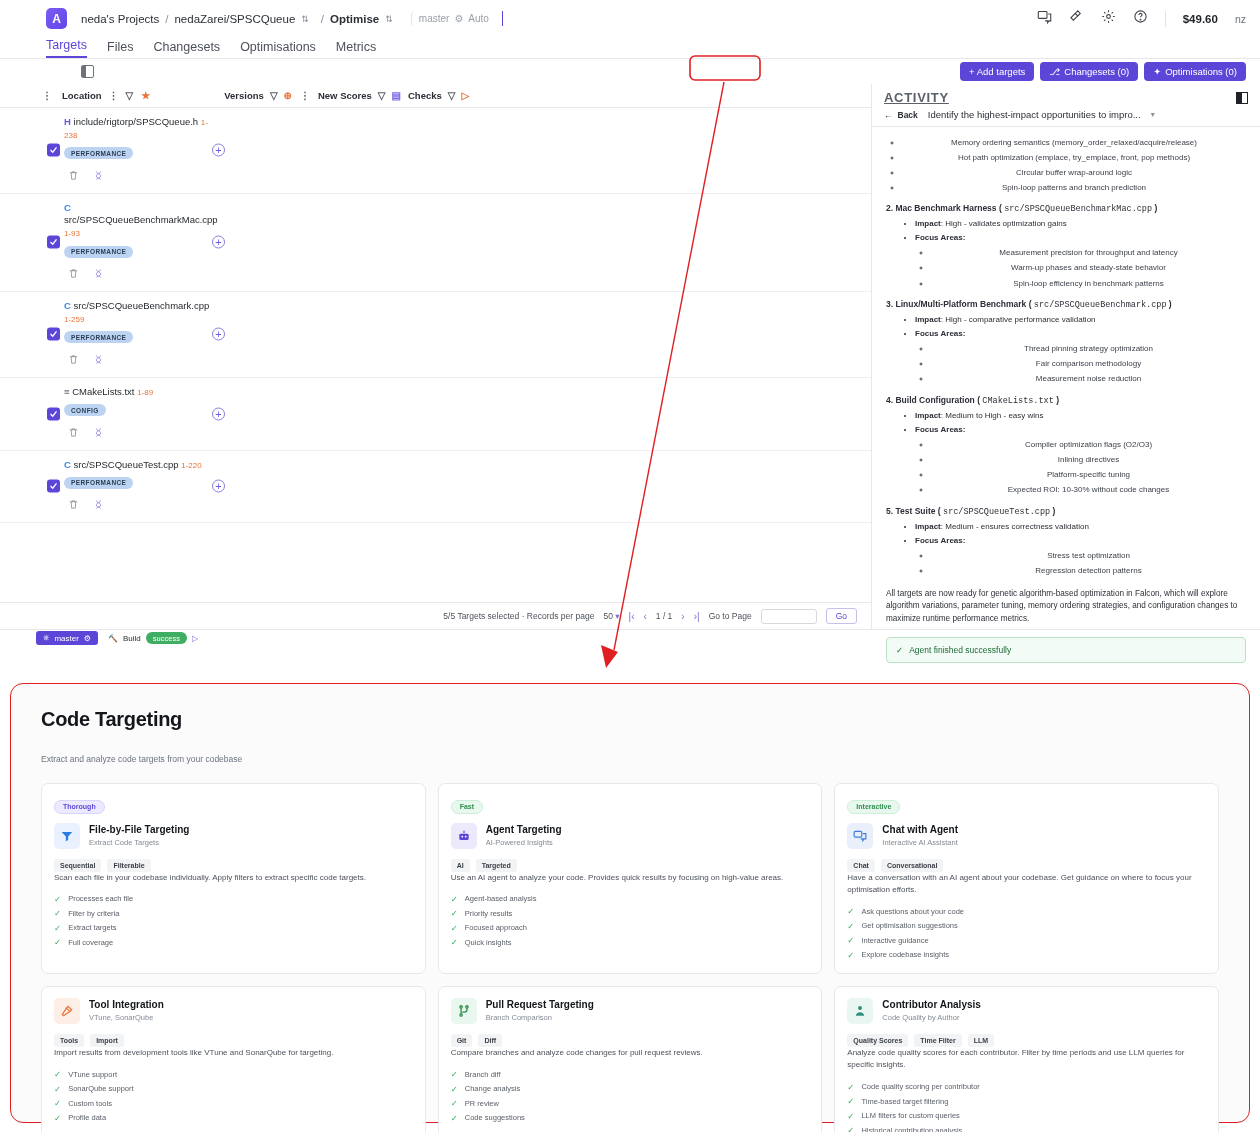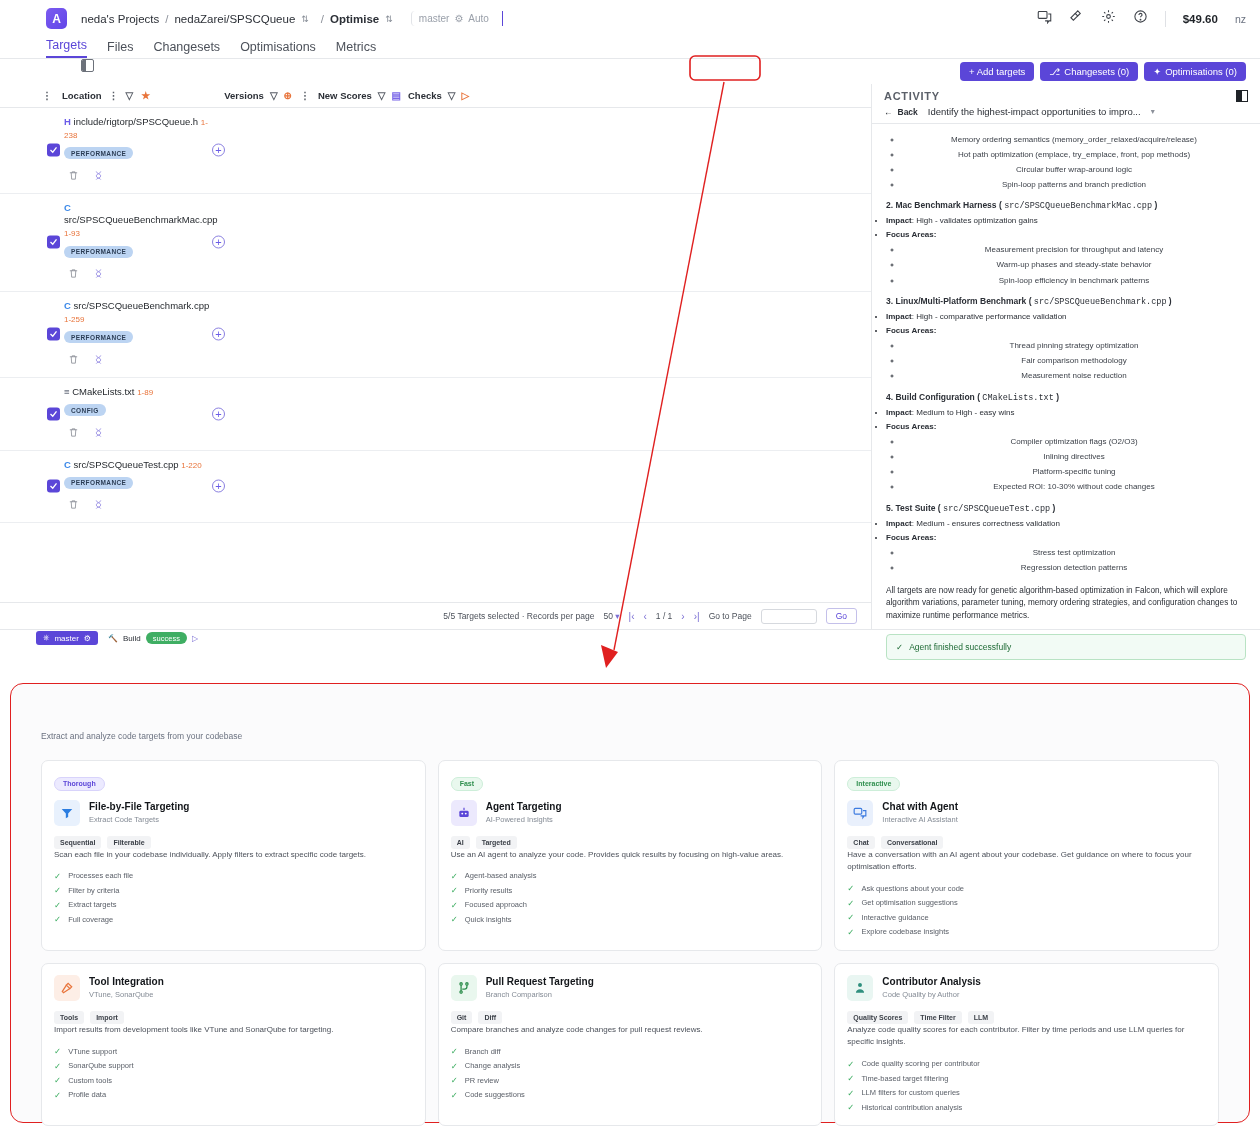--- a/index.html
+++ b/index.html
@@ -45,21 +45,21 @@
   
   .tabs {
     display: flex; gap: 20px; padding: 0 14px 0 46px;
     border-bottom: 1px solid #e6e8eb; height: 22px; align-items: flex-end;
   }
   .tab { font-size: 12.5px; color: #4c515a; padding-bottom: 4px; }
   .tab.active { color: #5b46d8; border-bottom: 2px solid #5b46d8; }
 
   
   .actionbar {
-    height: 25px; display: flex; 
+    height: 25px; display: flex; align-items: center;
     padding: 0 14px 0 40px; position: relative; margin-left: 41px;
   }
   .panel-ico {
     width: 13px; height: 13px; border: 1.3px solid #6c717a; border-radius: 2px;
     position: relative;
   }
   .panel-ico::before {
     content:''; position:absolute; left:0; top:0; bottom:0; width:4px;
     background:#6c717a; border-radius:1px 0 0 1px;
   }
@@ -129,33 +129,33 @@
     border-radius: 3px; font-size: 8.5px; padding: 2px 9px;
     font-family: "Liberation Sans", sans-serif;
   }
 
   
   .right-pane { flex: 1; display: flex; flex-direction: column; font-size: 8px; }
   .act-head {
     display: flex; align-items: center; justify-content: space-between;
     padding: 6px 12px 4px 12px;
   }
-  .act-title { font-size: 11px; letter-spacing: .7px; color: #5b6069; font-weight: 600; }
+  .act-title { font-size: 13px; letter-spacing: .7px; color: #5b6069; font-weight: 600; text-decoration: underline; }
   .half-sq { width: 12px; height: 12px; border: 1.4px solid #1f2328; display: flex; }
   .half-sq i { display:block; width: 50%; height: 100%; background: #1f2328; }
   .act-sub {
     display: flex; align-items: center; gap: 10px;
     border-bottom: 1px solid #e6e8eb; padding: 0 12px 6px 12px;
   }
   .back-link { font-size: 8.5px; font-weight: 600; color: #2b2f36; display:flex; align-items:center; gap:5px;}
   .act-q { font-size: 9.5px; color: #2b2f36; }
   .act-scroll { padding: 6px 14px 8px 14px; line-height: 1.45; color: #2b2f36; }
   .sec-h { font-size: 8.5px; font-weight: bold; margin-top: 9px; }
   .sec-h .mono { font-size: 8.5px; font-weight: normal; }
-  ul.l1 { list-style: disc; margin-left: 0; }
+  ul.l1 { list-style: disc; margin-left: 29px; }
   ul.l1 > li { font-size: 8px; margin-top: 2.5px; }
   ul.l2 { list-style: circle; margin-left: 16px; text-align: center; }
   ul.l2 > li { font-size: 8px; margin-top: 3.5px; color: #3a3f47; }
   .para { font-size: 8.2px; line-height: 1.55; margin-top: 11px; color: #2b2f36; }
   .ok-box {
     margin-top: 11px; border: 1px solid #b9e3c4; background: #f2fbf5;
     border-radius: 4px; padding: 6px 9px; font-size: 8.5px;
     color: #1f6b36; display: flex; align-items: center; gap: 6px;
   }
 
@@ -578,20 +578,21 @@
   </span>
   <span class="st-build">
     <span>🔨</span>
     <span>Build</span>
     <span class="ok-pill">success</span>
     <span style="color:#7b6fd4">▷</span>
   </span>
 </div>
 
 <div class="callout">
+  <div class="ct-title">Code Targeting</div>
   <div class="ct-sub">Extract and analyze code targets from your codebase</div>
 
   <div class="cards">
 
     <div class="card">
       <span class="cat-pill cat-thorough">Thorough</span>
       <div class="card-head">
         <span class="ci blue">
           <svg viewBox="0 0 24 24" fill="#2b7de0">
               <path d="M3 5h18l-7 8v6l-4 2v-8z"></path>

